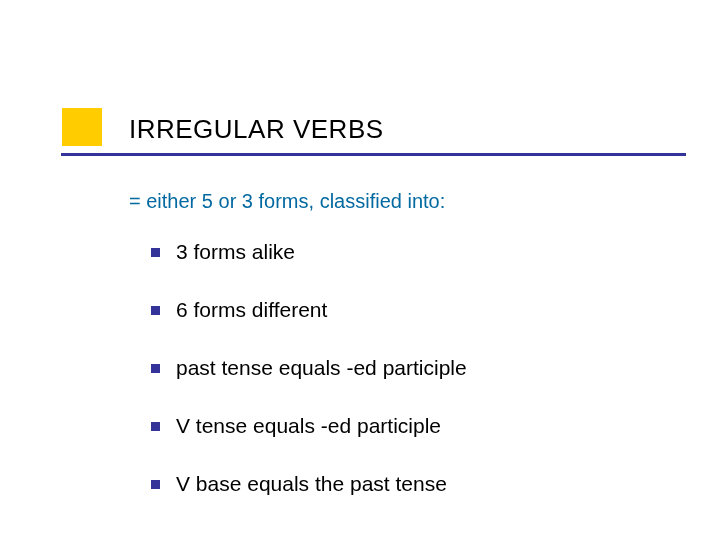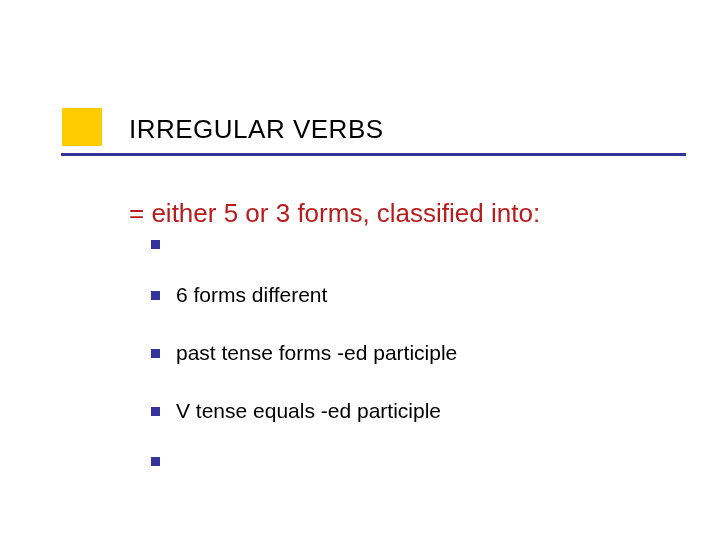--- a/index.html
+++ b/index.html
@@ -37,23 +37,23 @@
     position: absolute;
     left: 30px;
     top: 153px;
     width: 625px;
     height: 3px;
     background: #333399;
   }
   .subtitle {
     position: absolute;
     left: 98px;
-    top: 198px;
-    font-size: 26px;
-    color: #b91c1c;
+    top: 190px;
+    font-size: 20px;
+    color: #0369a1;
   }
   .bullets {
     position: absolute;
     left: 120px;
     top: 240px;
     width: 560px;
   }
   .bullet-item {
     display: flex;
     align-items: center;
@@ -81,36 +81,38 @@
   <div class="title">IRREGULAR VERBS</div>
 
   <div class="underline"></div>
 
   <div class="subtitle">= either 5 or 3 forms, classified into:</div>
 
   <div class="bullets">
 
     <div class="bullet-item">
       <div class="square-bullet"></div>
+      <div class="bullet-text">3 forms alike</div>
     </div>
 
     <div class="bullet-item">
       <div class="square-bullet"></div>
       <div class="bullet-text">6 forms different</div>
     </div>
 
     <div class="bullet-item">
       <div class="square-bullet"></div>
-      <div class="bullet-text">past tense forms -ed participle</div>
+      <div class="bullet-text">past tense equals -ed participle</div>
     </div>
 
     <div class="bullet-item">
       <div class="square-bullet"></div>
       <div class="bullet-text">V tense equals -ed participle</div>
     </div>
 
     <div class="bullet-item">
       <div class="square-bullet"></div>
+      <div class="bullet-text">V base equals the past tense</div>
     </div>
 
   </div>
 
 </div>
 
 </body></html>

